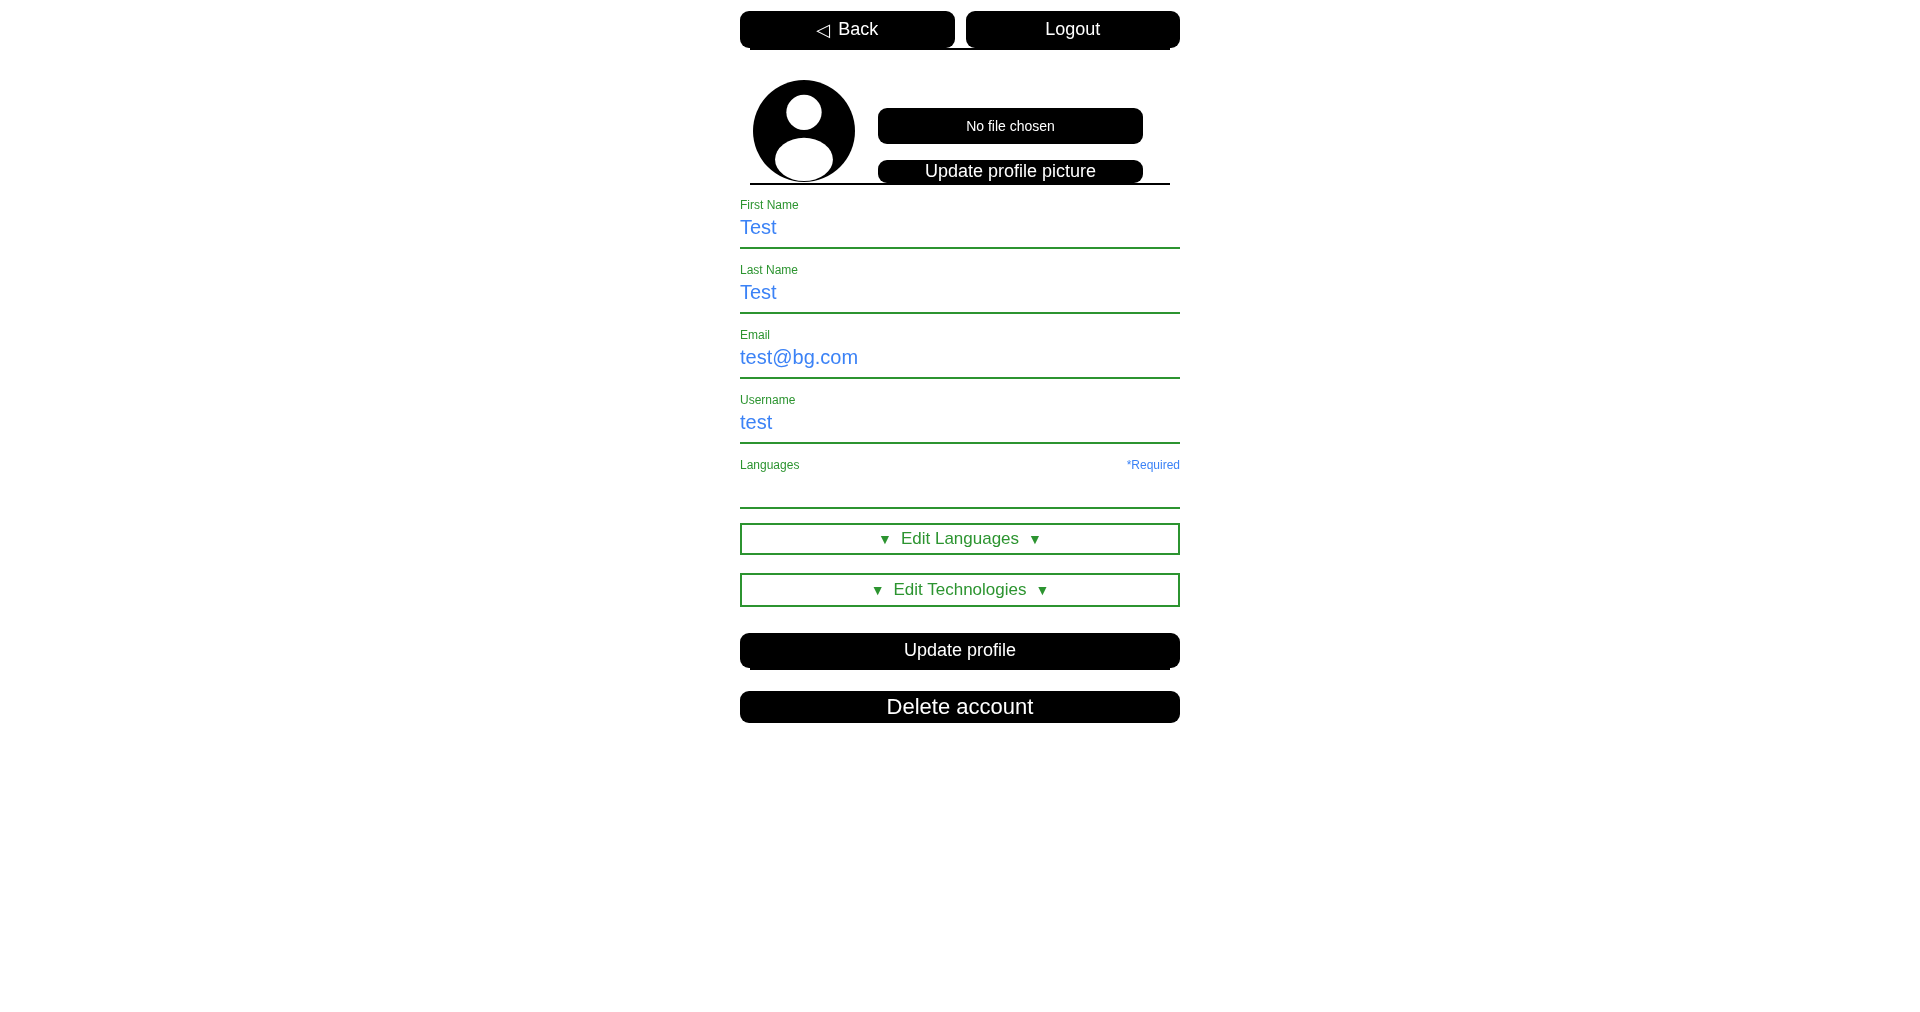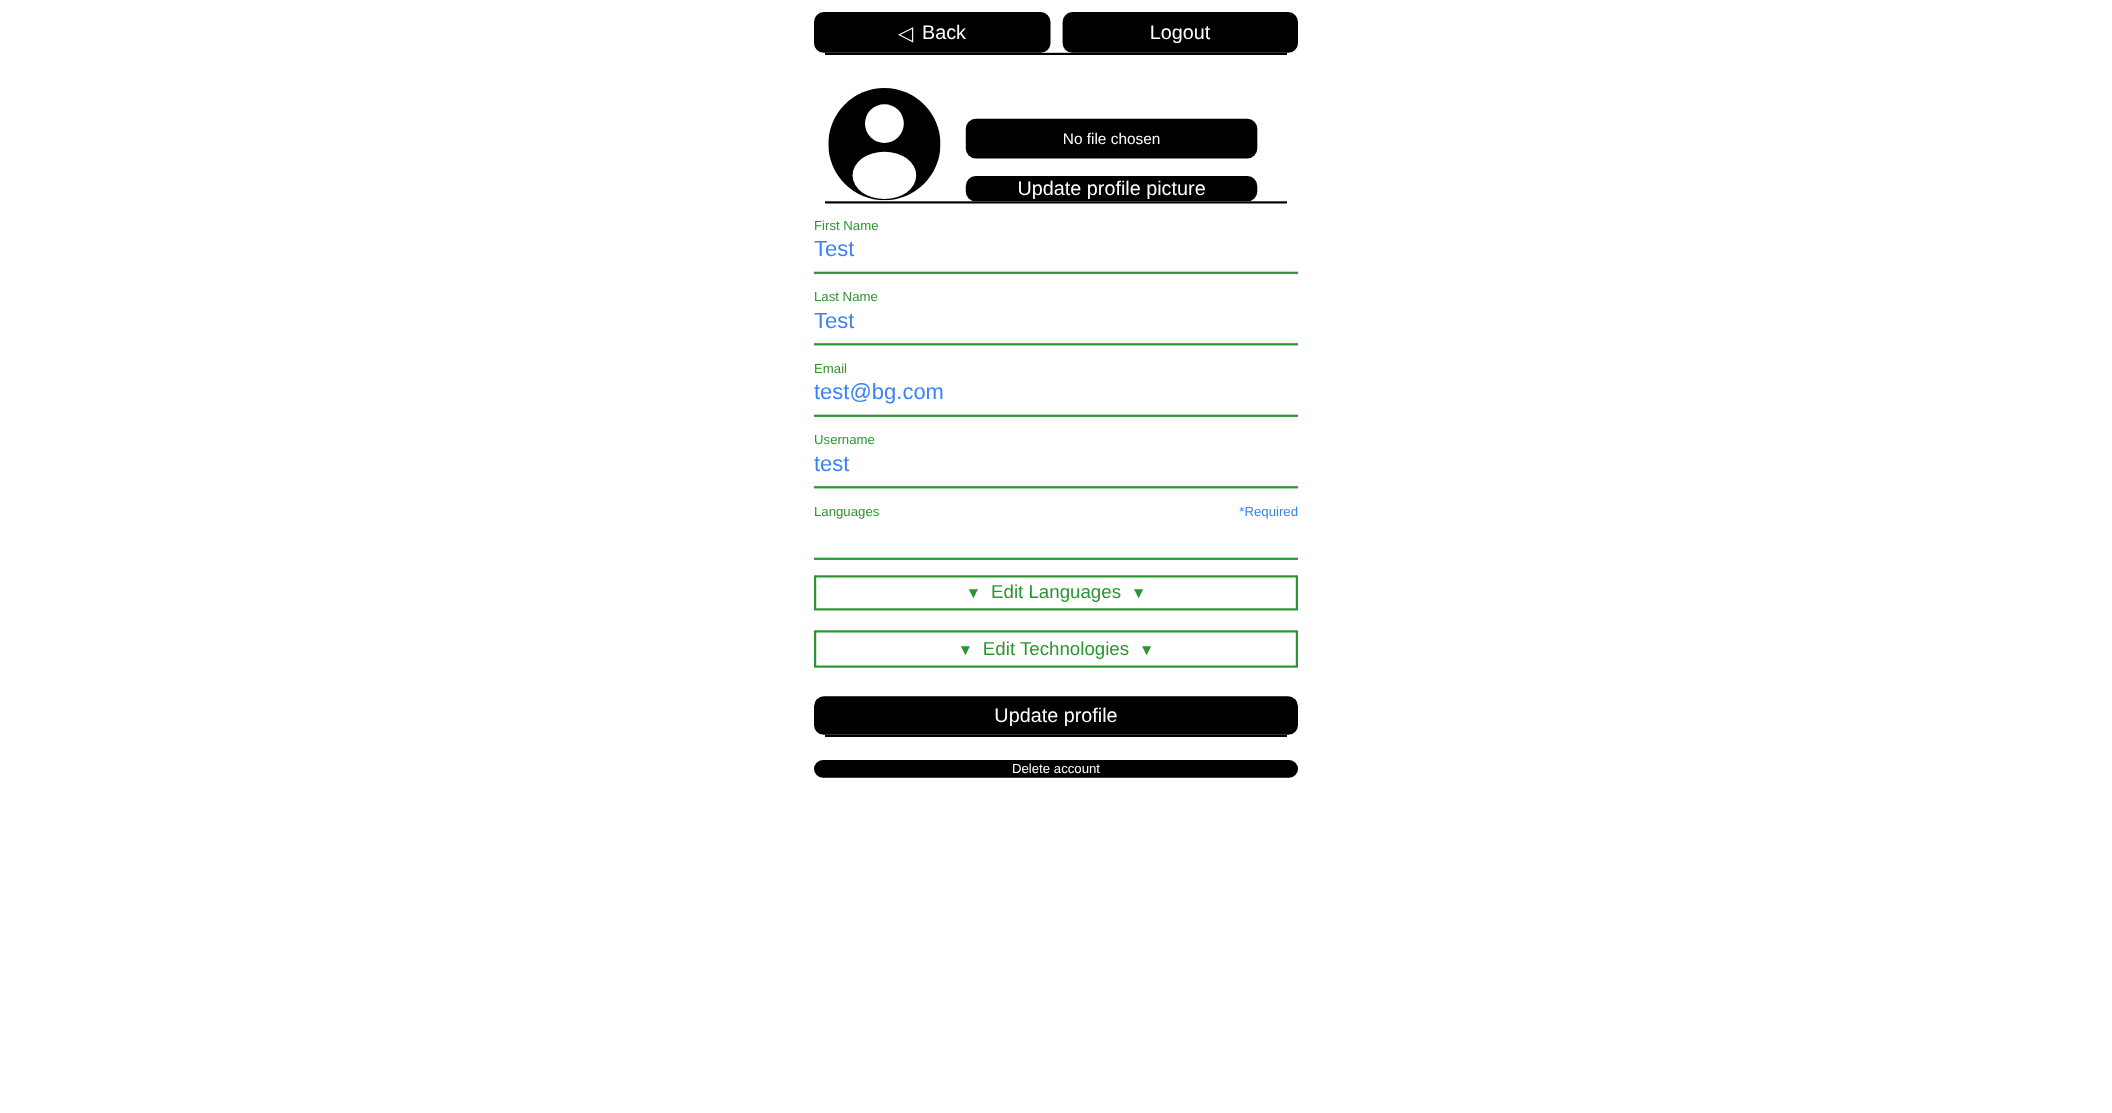--- a/index.html
+++ b/index.html
@@ -120,21 +120,21 @@
     justify-content: center;
     gap: 9px;
     cursor: pointer;
   }
   .edit-languages { margin-top: 4px; }
   .edit-technologies { margin-top: 18px; height: 34px; }
   .edit-arrow { font-size: 14px; line-height: 1; }
 
   
   .update-profile-btn { margin-top: 26px; height: 35px; font-size: 18px; }
-  .delete-account-btn { margin-top: 21px; height: 16px; font-size: 12px; }
+  .delete-account-btn { margin-top: 21px; height: 32px; font-size: 22px; }
 </style>
 </head>
 <body>
 
 <div class="page">
 
   <div class="top-buttons">
     <button class="btn-black">
       <span class="back-icon">◁</span>
       <span>Back</span>

